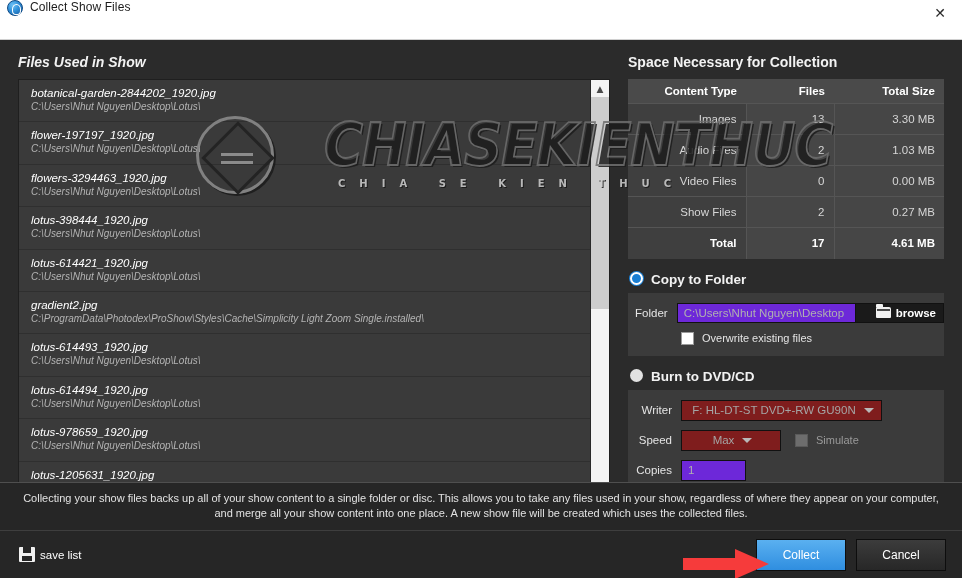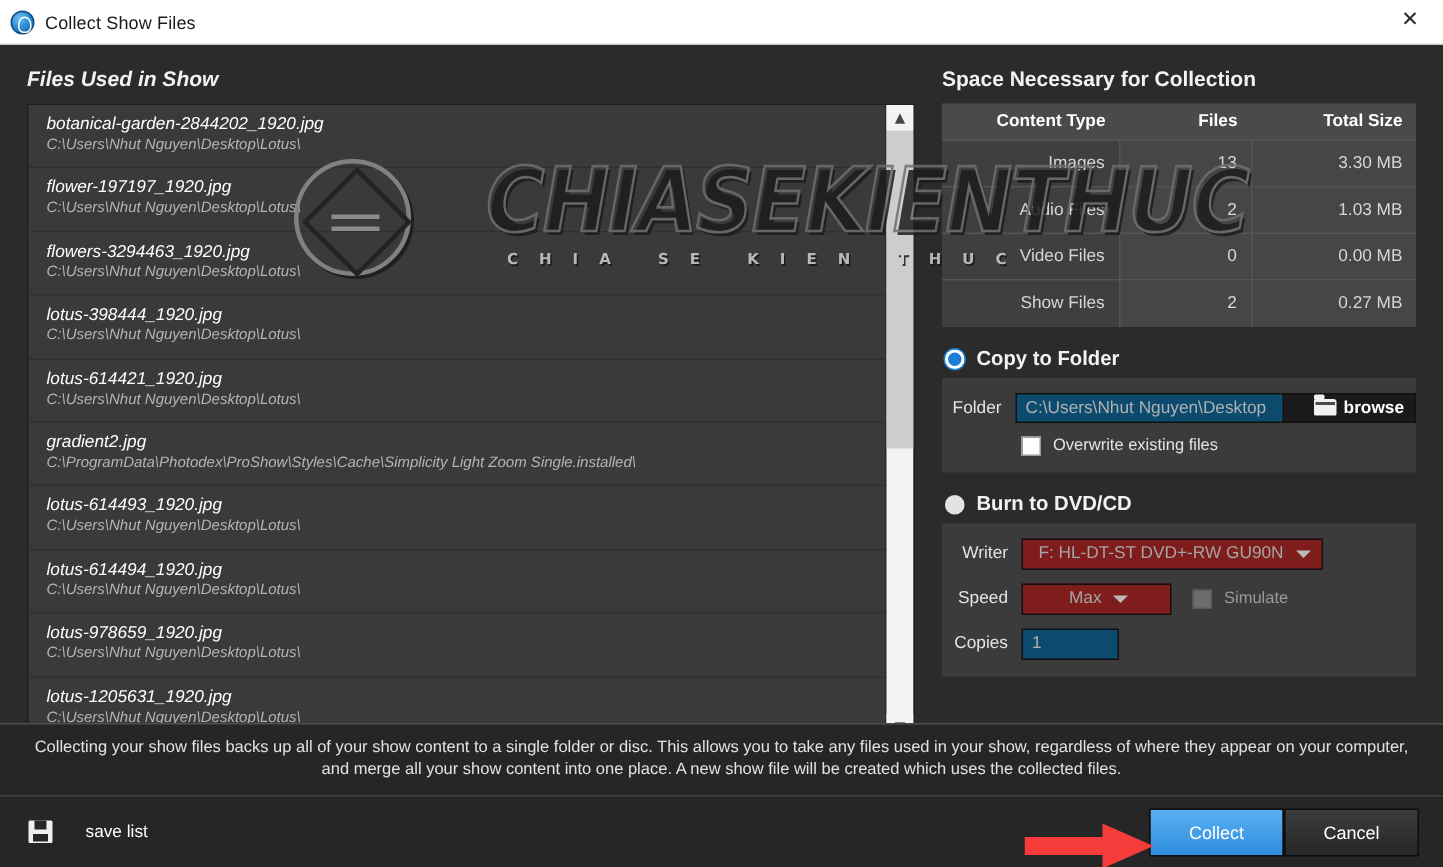--- a/index.html
+++ b/index.html
@@ -5,24 +5,24 @@
   * { box-sizing: border-box; margin: 0; padding: 0; }
   html, body {
     width: 962px; height: 578px;
     background: #2b2b2b;
     font-family: "Liberation Sans", sans-serif;
     overflow: hidden;
   }
 
   
   .titlebar {
-    height: 30px;
+    height: 40px;
     background: #ffffff;
     border-bottom: 1px solid #d0d0d0;
-    display: flex; align-items: center;
+    display: flex; align-items: flex-start;
     padding: 0 0 0 7px;
     position: relative;
   }
   .app-icon {
     width: 16px; height: 16px; border-radius: 50%;
     background: radial-gradient(circle at 35% 30%, #6fc2f5 0%, #2f8fd8 45%, #14579c 100%);
     border: 1px solid #0f4a84;
     position: relative; flex: none;
   }
   .app-icon::after {
@@ -170,21 +170,21 @@
     text-align: right; padding: 7px 9px; height: 31px;
     border: 1px solid #555555;
     background: #464646;
   }
   table.space-table td.lbl { background: #3f3f3f; border-left: none; }
   table.space-table tr.total td { font-weight: bold; color: #ffffff; }
   table.space-table td:last-child { border-right: none; }
   table.space-table tr:last-child td { border-bottom: none; }
 
   .section-head {
-    display: flex; align-items: flex-end;
+    display: flex; align-items: flex-start;
     margin: 13px 0 6px 2px;
   }
   .radio {
     width: 13px; height: 13px; border-radius: 50%;
     flex: none; margin-right: 8px; position: relative;
   }
   .radio.on {
     background: #1a7fd4;
     box-shadow: inset 0 0 0 2px #ffffff, 0 0 0 1px #1a7fd4;
   }
@@ -197,21 +197,21 @@
     background: #3b3b3b; padding: 10px 0 11px 0;
   }
   .field-row {
     display: flex; align-items: center; margin-bottom: 9px;
   }
   .field-label {
     width: 44px; text-align: right; margin-right: 9px;
     font-size: 11.5px; color: #e4e4e4;
   }
   .text-input {
-    height: 20px; background: #0c4a6e; border: 1px solid #111111;
+    height: 20px; background: #6d28d9; border: 1px solid #111111;
     color: #b0b0b0; font-size: 11.5px;
     display: flex; align-items: center; padding: 0 6px;
   }
   .browse-btn {
     height: 20px; background: #1a1a1a; border: 1px solid #111111;
     border-left: none; display: flex; align-items: center;
     padding: 0 7px 0 20px; gap: 5px;
   }
   .folder-ico {
     width: 15px; height: 11px; background: #f1f1f1;
@@ -258,39 +258,39 @@
     text-align: center;
     font-size: 11px; color: #e2e2e2; line-height: 15px;
   }
   .footer {
     position: absolute; left: 0; bottom: 0; width: 962px; height: 48px;
     background: #262626;
     border-top: 1px solid #3e3e3e;
     display: flex; align-items: center;
   }
   .save-list {
-    display: flex; align-items: center; gap: 22px; margin-left: 19px;
+    display: flex; align-items: center; gap: 5px; margin-left: 19px;
   }
   .save-ico {
     width: 16px; height: 15px; background: #f0f0f0;
     border-radius: 1px; position: relative; flex: none;
   }
   .save-ico::before {
     content: ""; position: absolute; left: 4px; top: 0;
     width: 8px; height: 6px; background: #262626;
   }
   .save-ico::after {
     content: ""; position: absolute; left: 3px; bottom: 1px;
     width: 10px; height: 5px; background: #262626;
   }
   .save-label { font-size: 11.5px; color: #ffffff; }
 
   .btn-group {
     position: absolute; right: 16px; top: 8px;
-    display: flex; 
+    display: flex; gap: 10px;
   }
   .btn {
     width: 90px; height: 32px;
     display: flex; align-items: center; justify-content: center;
     font-size: 12px; border: 1px solid #0d0d0d;
   }
   .btn.primary {
     background: linear-gradient(#5ab0f0, #2f8ee0);
     color: #ffffff;
   }
@@ -399,20 +399,25 @@
           <tr class="">
             <td class="lbl">Video Files</td>
             <td>0</td>
             <td>0.00 MB</td>
           </tr>
           <tr class="">
             <td class="lbl">Show Files</td>
             <td>2</td>
             <td>0.27 MB</td>
           </tr>
+          <tr class="total">
+            <td class="lbl">Total</td>
+            <td>17</td>
+            <td>4.61 MB</td>
+          </tr>
         </tbody>
     </table>
 
     <div class="section-head">
       <div class="radio on"></div>
       <div class="label">Copy to Folder</div>
     </div>
     <div class="section-box">
       <div class="field-row">
         <div class="field-label">Folder</div>

